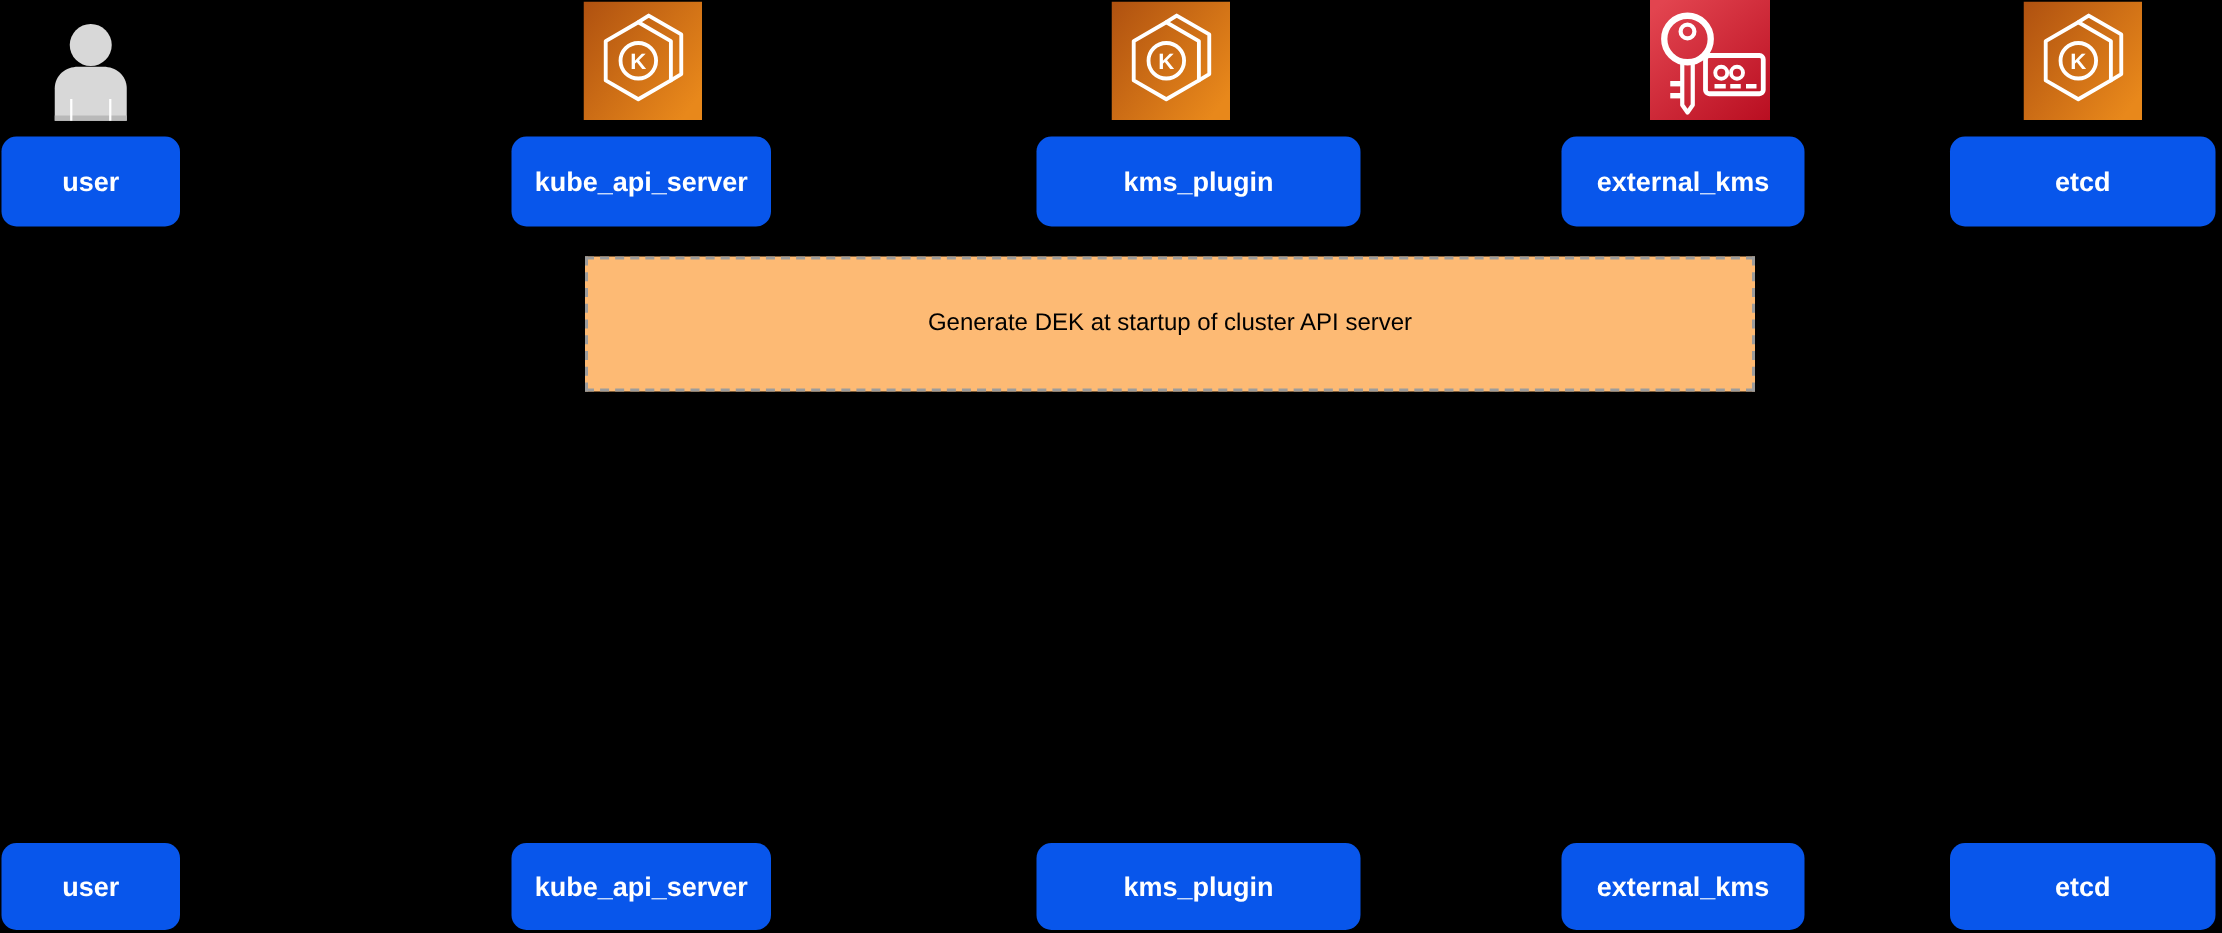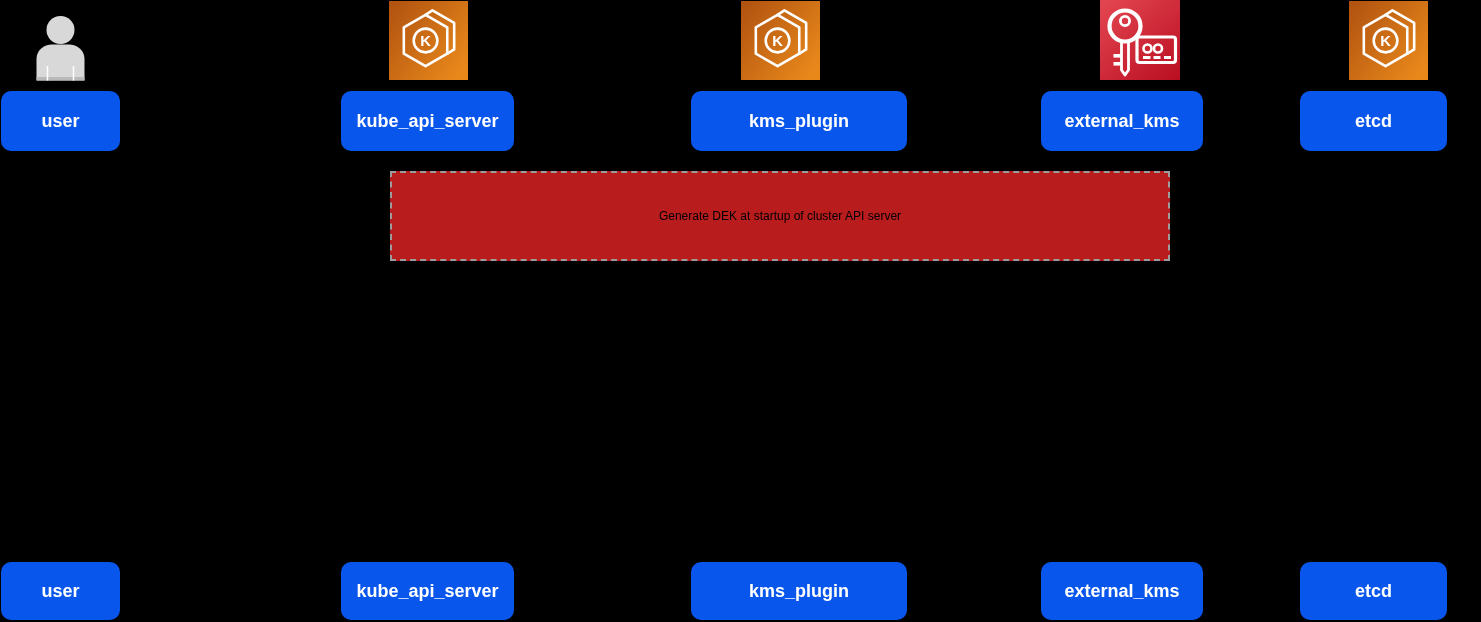--- a/index.html
+++ b/index.html
@@ -11,32 +11,32 @@
     position:absolute;height:60px;background:#0856EB;border-radius:10px;
     color:#fff;display:flex;align-items:center;justify-content:center;
     font-size:18px;font-weight:600;
   }
   .row-top{top:91px;}
   .row-bottom{top:562px;height:58px;}
   .a-user{left:1px;width:119px;}
   .a-kube{left:341px;width:173px;}
   .a-kms{left:691px;width:216px;}
   .a-ext{left:1041px;width:162px;}
-  .a-etcd{left:1300px;width:147px;}
+  .a-etcd{left:1300px;width:177px;}
   .picon{position:absolute;}
   .icon-user{left:36px;top:14px;}
   .icon-kube{left:389px;top:1px;}
   .icon-kms{left:741px;top:1px;}
   .icon-ext{left:1100px;top:0px;}
   .icon-etcd{left:1349px;top:1px;}
   .note{
     position:absolute;left:390px;top:171px;width:776px;height:86px;
-    background:#b91c1c;border:2px dashed #9C9C9C;
+    background:#fdba74;border:2px dashed #9C9C9C;
     display:flex;align-items:center;justify-content:center;
-    color:#000;font-size:12px;
+    color:#000;font-size:16px;
   }
   .defs{position:absolute;width:0;height:0;}
 </style>
 </head>
 <body>
 
 <div class="stage">
 
   <svg class="defs" aria-hidden="true">
     <defs>

